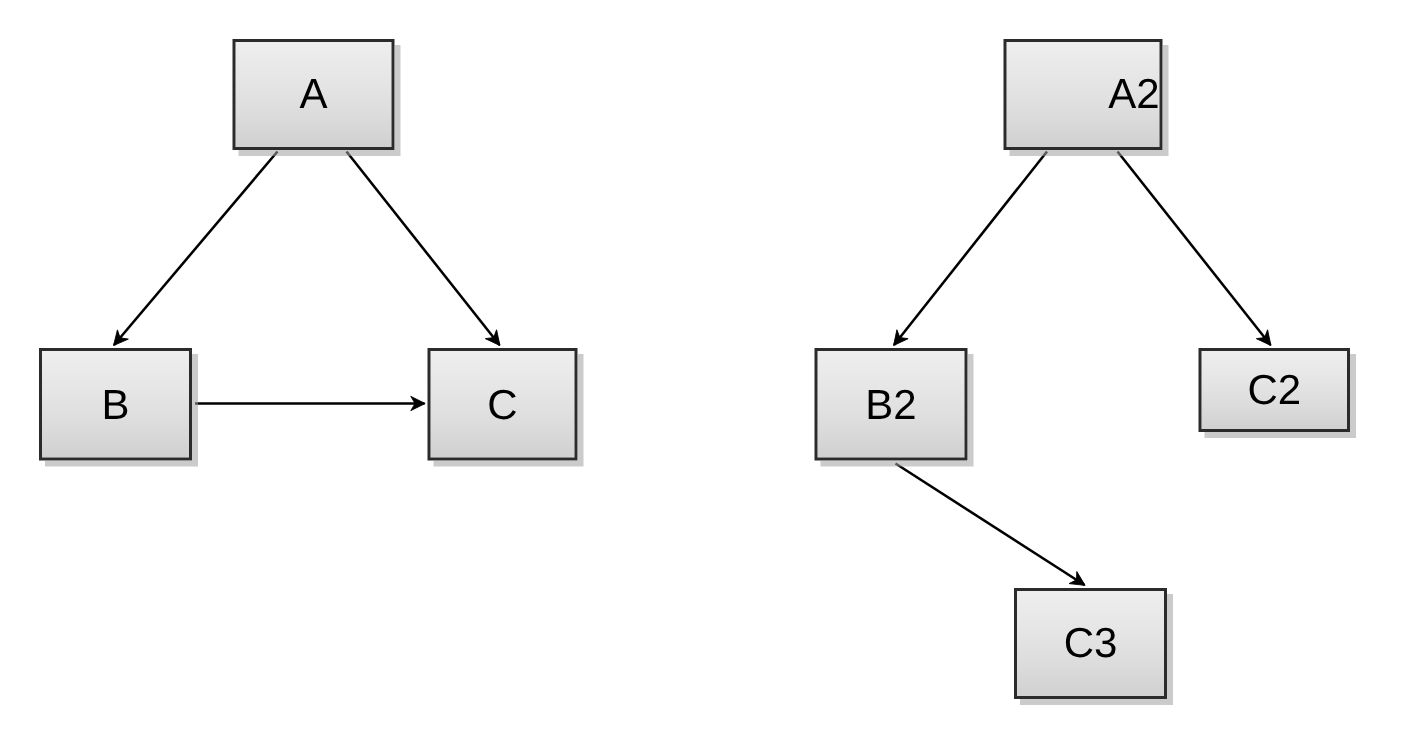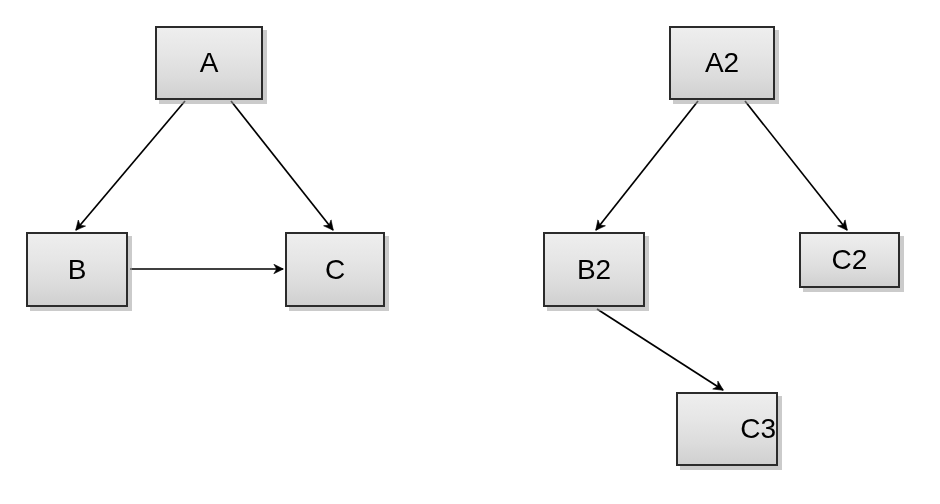--- a/index.html
+++ b/index.html
@@ -70,27 +70,27 @@
   <div id="nodes">
       <div class="node" style="left: 155px; top: 26px; width: 108px; height: 74px;">
         <span class="node-label">A</span>
       </div>
       <div class="node" style="left: 26px; top: 232px; width: 102px; height: 75px;">
         <span class="node-label">B</span>
       </div>
       <div class="node" style="left: 285px; top: 232px; width: 100px; height: 75px;">
         <span class="node-label">C</span>
       </div>
-      <div class="node" style="left: 669px; top: 26px; width: 106px; height: 74px;">
+      <div class="node" style="left: 669px; top: 26px; width: 106px; height: 74px; justify-content: flex-end;">
         <span class="node-label">A2</span>
       </div>
       <div class="node" style="left: 543px; top: 232px; width: 102px; height: 75px; justify-content: center;">
         <span class="node-label">B2</span>
       </div>
       <div class="node" style="left: 799px; top: 232px; width: 101px; height: 56px;">
         <span class="node-label">C2</span>
       </div>
-      <div class="node" style="left: 676px; top: 392px; width: 102px; height: 74px; justify-content: flex-end;">
+      <div class="node" style="left: 676px; top: 392px; width: 102px; height: 74px;">
         <span class="node-label">C3</span>
       </div>
     </div>
 
 </div>
 
 </body></html>

